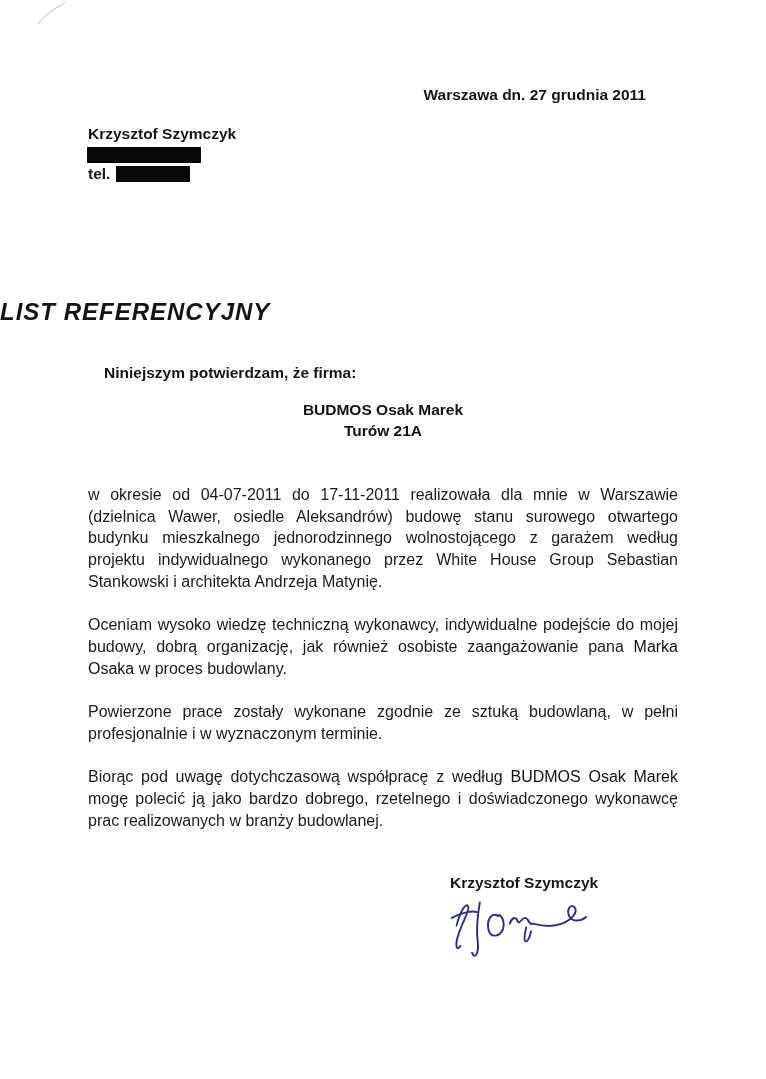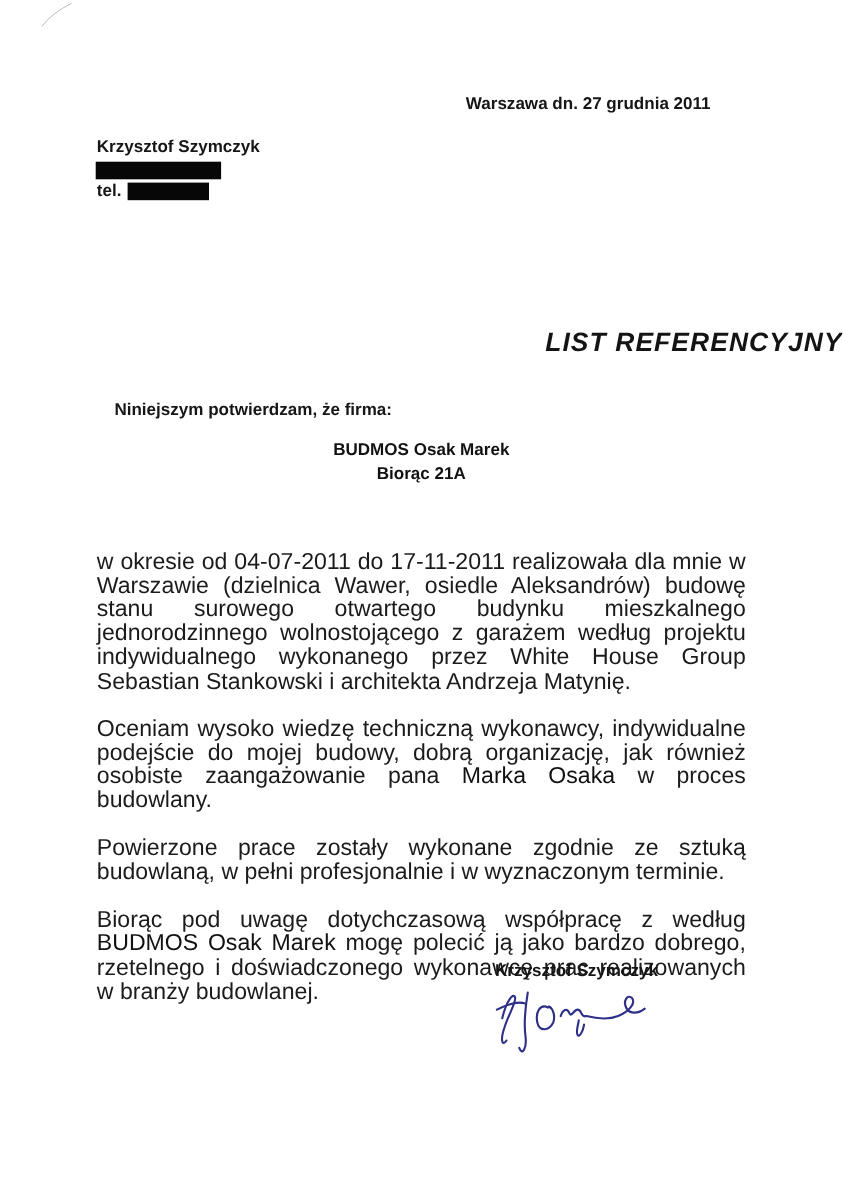--- a/index.html
+++ b/index.html
@@ -67,21 +67,21 @@
     display: inline-block;
     width: 74px;
     height: 16px;
     background: #070707;
   }
   .letter-title {
     position: absolute;
     left: 0;
     top: 298px;
     width: 766px;
-    text-align: right;
+    text-align: left;
     font-size: 24px;
     font-weight: bold;
     font-style: italic;
     letter-spacing: 1px;
     color: #141414;
   }
   .intro-line {
     position: absolute;
     left: 104px;
     top: 364px;
@@ -96,23 +96,23 @@
     width: 766px;
     text-align: center;
     font-size: 15.5px;
     font-weight: bold;
     line-height: 21px;
     color: #121212;
   }
   .body-column {
     position: absolute;
     left: 88px;
-    top: 500px;
+    top: 484px;
     width: 590px;
-    font-size: 21px;
+    font-size: 16px;
     line-height: 21.7px;
     font-weight: 500;
     color: #1b1b1b;
   }
   .body-column p {
     margin: 0 0 21.7px 0;
     text-align: justify;
   }
   .body-column .b {
     font-weight: normal;
@@ -154,21 +154,21 @@
     <span>tel.</span>
     <span class="bar-phone"></span>
   </div>
 
   <div class="letter-title">LIST REFERENCYJNY</div>
 
   <div class="intro-line">Niniejszym potwierdzam, że firma:</div>
 
   <div class="company-block">
     <div>BUDMOS Osak Marek</div>
-    <div>Biorąc 21A</div>
+    <div>Turów 21A</div>
   </div>
 
   <div class="body-column">
     <p>
       <span>w okresie od 04-07-2011 do 17-11-2011 realizowała dla mnie w Warszawie (dzielnica Wawer, osiedle Aleksandrów) budowę stanu surowego otwartego budynku mieszkalnego jednorodzinnego wolnostojącego z garażem według projektu indywidualnego wykonanego przez White House Group Sebastian Stankowski i architekta Andrzeja Matynię.</span>
     </p>
     <p>
       <span>Oceniam wysoko wiedzę techniczną wykonawcy, indywidualne podejście do mojej budowy, dobrą organizację, jak również osobiste zaangażowanie pana </span><span class="b">Marka Osaka</span><span> w proces budowlany.</span>
     </p>
     <p>

